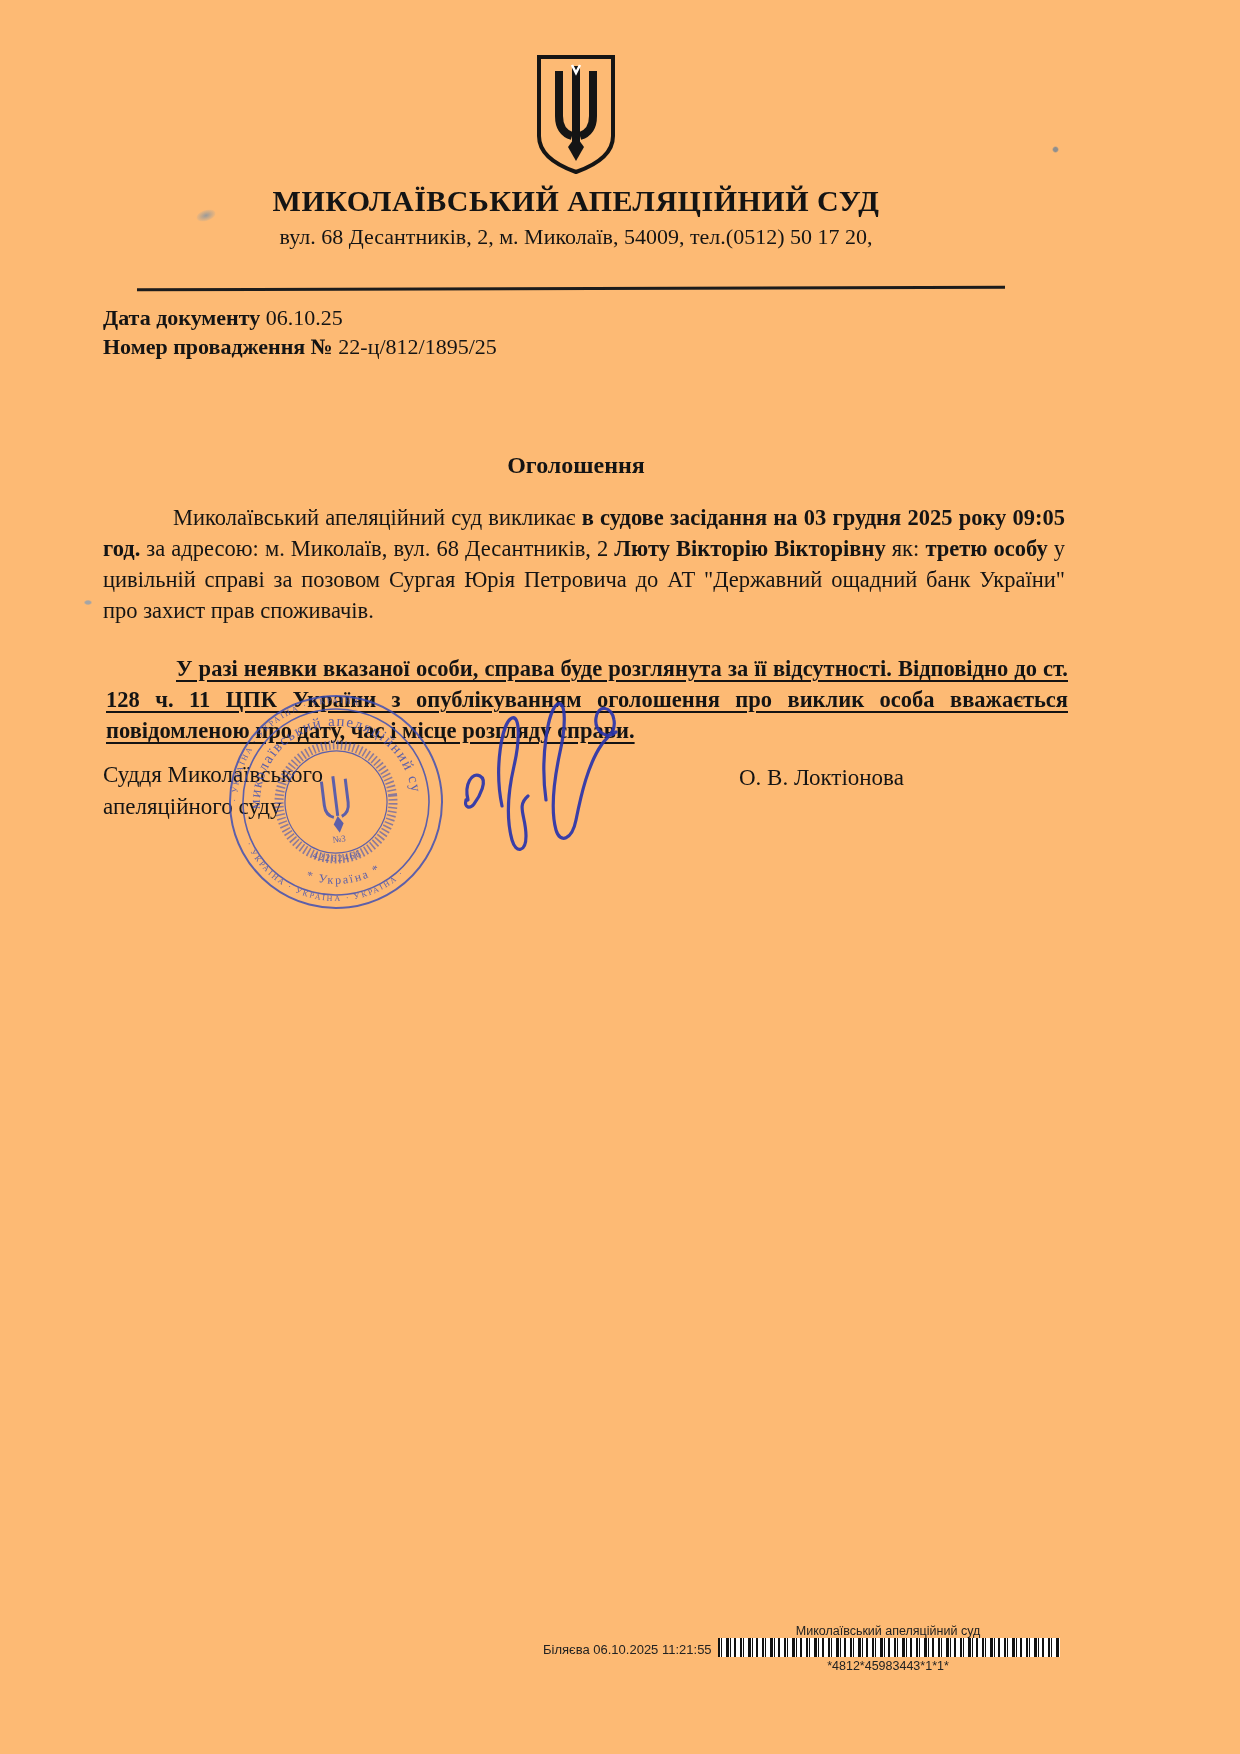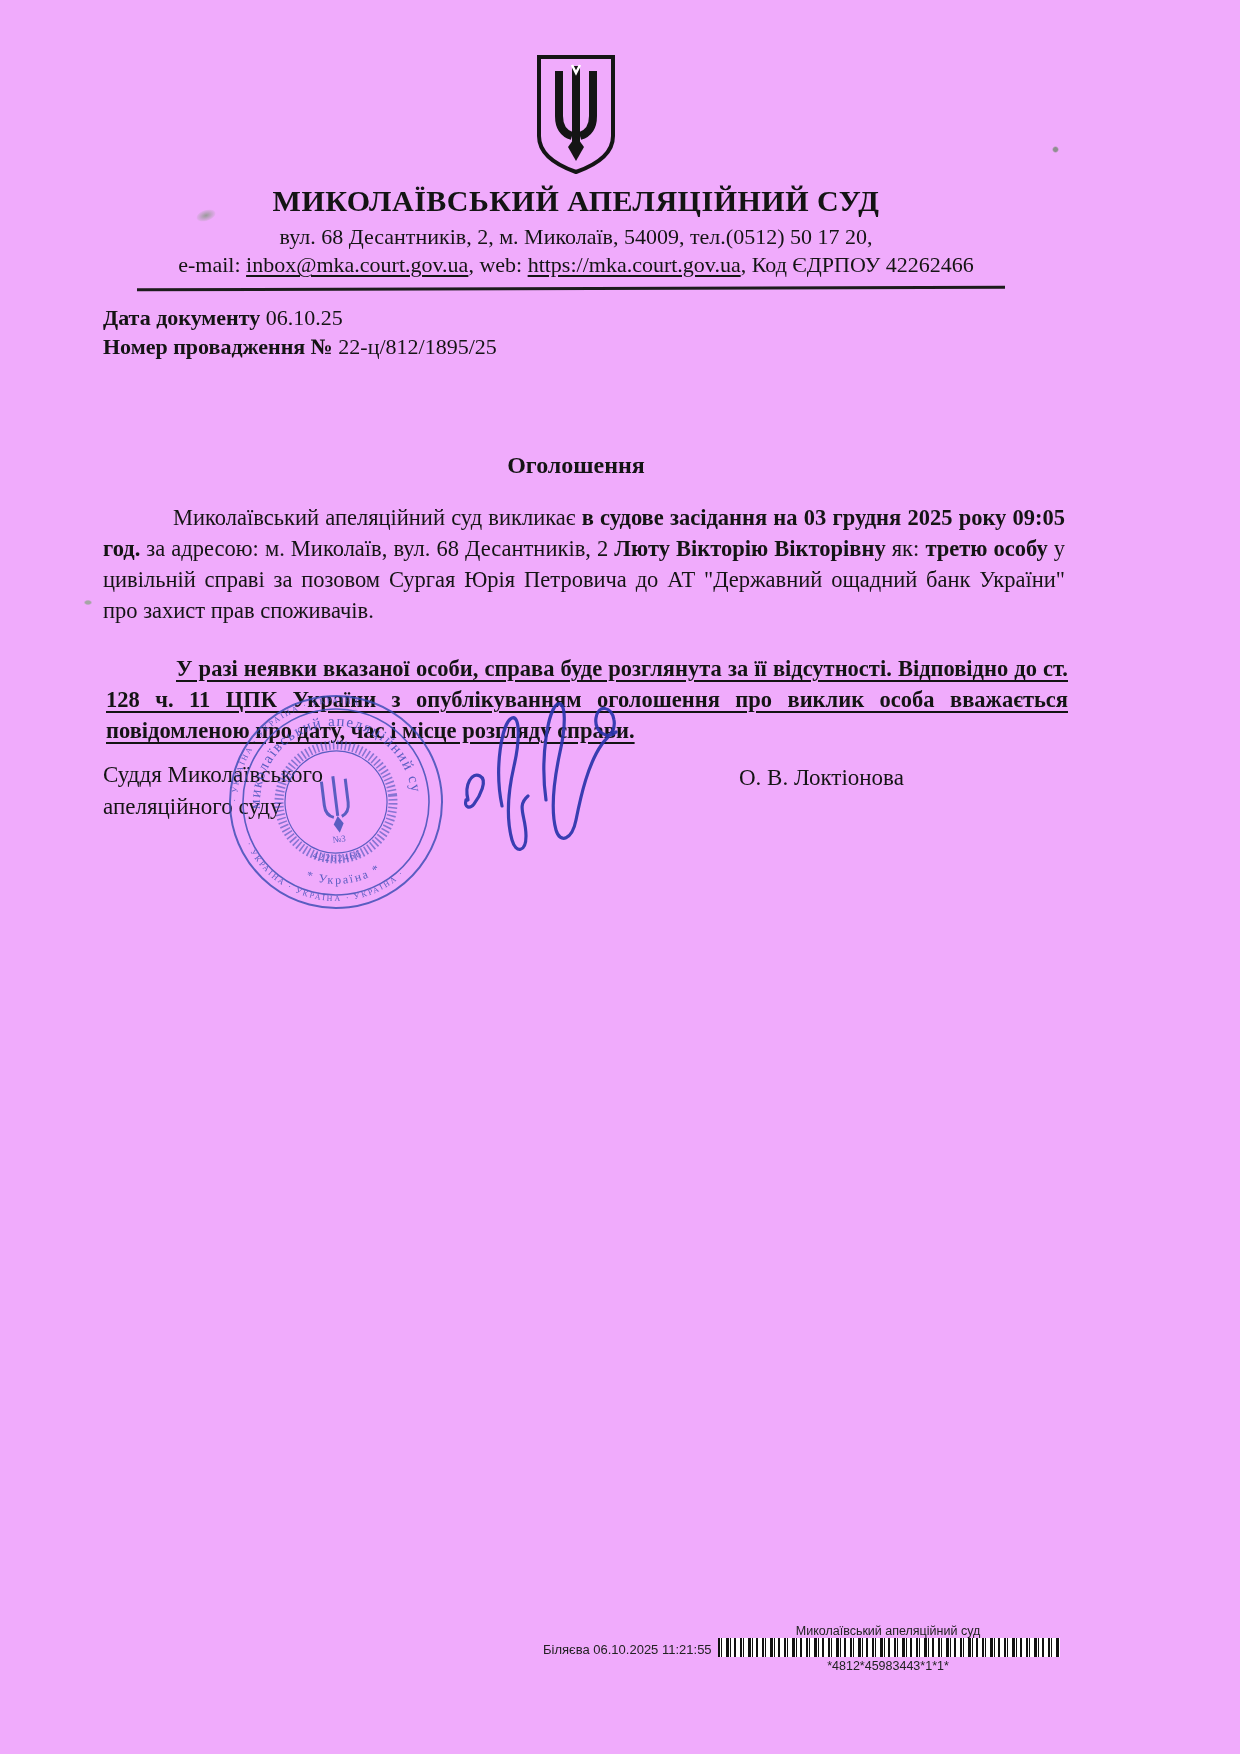--- a/index.html
+++ b/index.html
@@ -1,20 +1,20 @@
 <!DOCTYPE html>
 <html><head>
 <meta charset="utf-8">
 <style>
   html,body{margin:0;padding:0;background:#e8e8e8;}
   .page{
     position:relative;
     width:1240px;height:1754px;
     margin:0 auto;
-    background:#f0abfc;
+    background:#fdba74;
     font-family:"Liberation Serif", serif;
     color:#141414;
     overflow:hidden;
   }
   .abs{position:absolute;}
   .centered{left:90px;width:972px;text-align:center;}
   .emblem{left:535px;top:54px;}
   .court-name{top:184px;font-size:30px;font-weight:bold;letter-spacing:.5px;}
   .addr{top:224px;font-size:22px;}
   .contact{top:252px;font-size:22px;}
@@ -53,21 +53,20 @@
         <path stroke-width="8" d="M24,17 V62 Q24,78 37,82"></path>
         <path stroke-width="8" d="M58,17 V62 Q58,78 45,82"></path>
       </g>
       <path d="M37,11 L41,19 L45,11" stroke="#fff" stroke-width="2.5" fill="none"></path>
       <path d="M41,82 l8,11 l-8,14 l-8,-14 Z" fill="#151515"></path>
     </svg>
   </div>
 
   <div class="abs centered court-name">МИКОЛАЇВСЬКИЙ АПЕЛЯЦІЙНИЙ СУД</div>
   <div class="abs centered addr">вул. 68 Десантників, 2, м. Миколаїв, 54009, тел.(0512) 50 17 20,</div>
-  <div class="abs centered contact"><span>e-mail: </span><span class="u">inbox@mka.court.gov.ua</span><span>, web: </span><span class="u">https://mka.court.gov.ua</span><span>, Код ЄДРПОУ 42262466</span></div>
   <div class="abs hr"></div>
 
   <div class="abs meta">
     <div><b>Дата документу</b> <span>06.10.25</span></div>
     <div><b>Номер провадження №</b> <span>22-ц/812/1895/25</span></div>
   </div>
 
   <div class="abs centered doc-title">Оголошення</div>
 
   <p class="abs p1"><span>Миколаївський апеляційний суд викликає </span><b>в судове засідання на 03 грудня 2025 року 09:05 год.</b><span> за адресою: м. Миколаїв, вул. 68 Десантників, 2 </span><b>Люту Вікторію Вікторівну</b><span> як: </span><b>третю особу</b><span> у цивільній справі за позовом Сургая Юрія Петровича до АТ "Державний ощадний банк України" про захист прав споживачів.</span></p>

